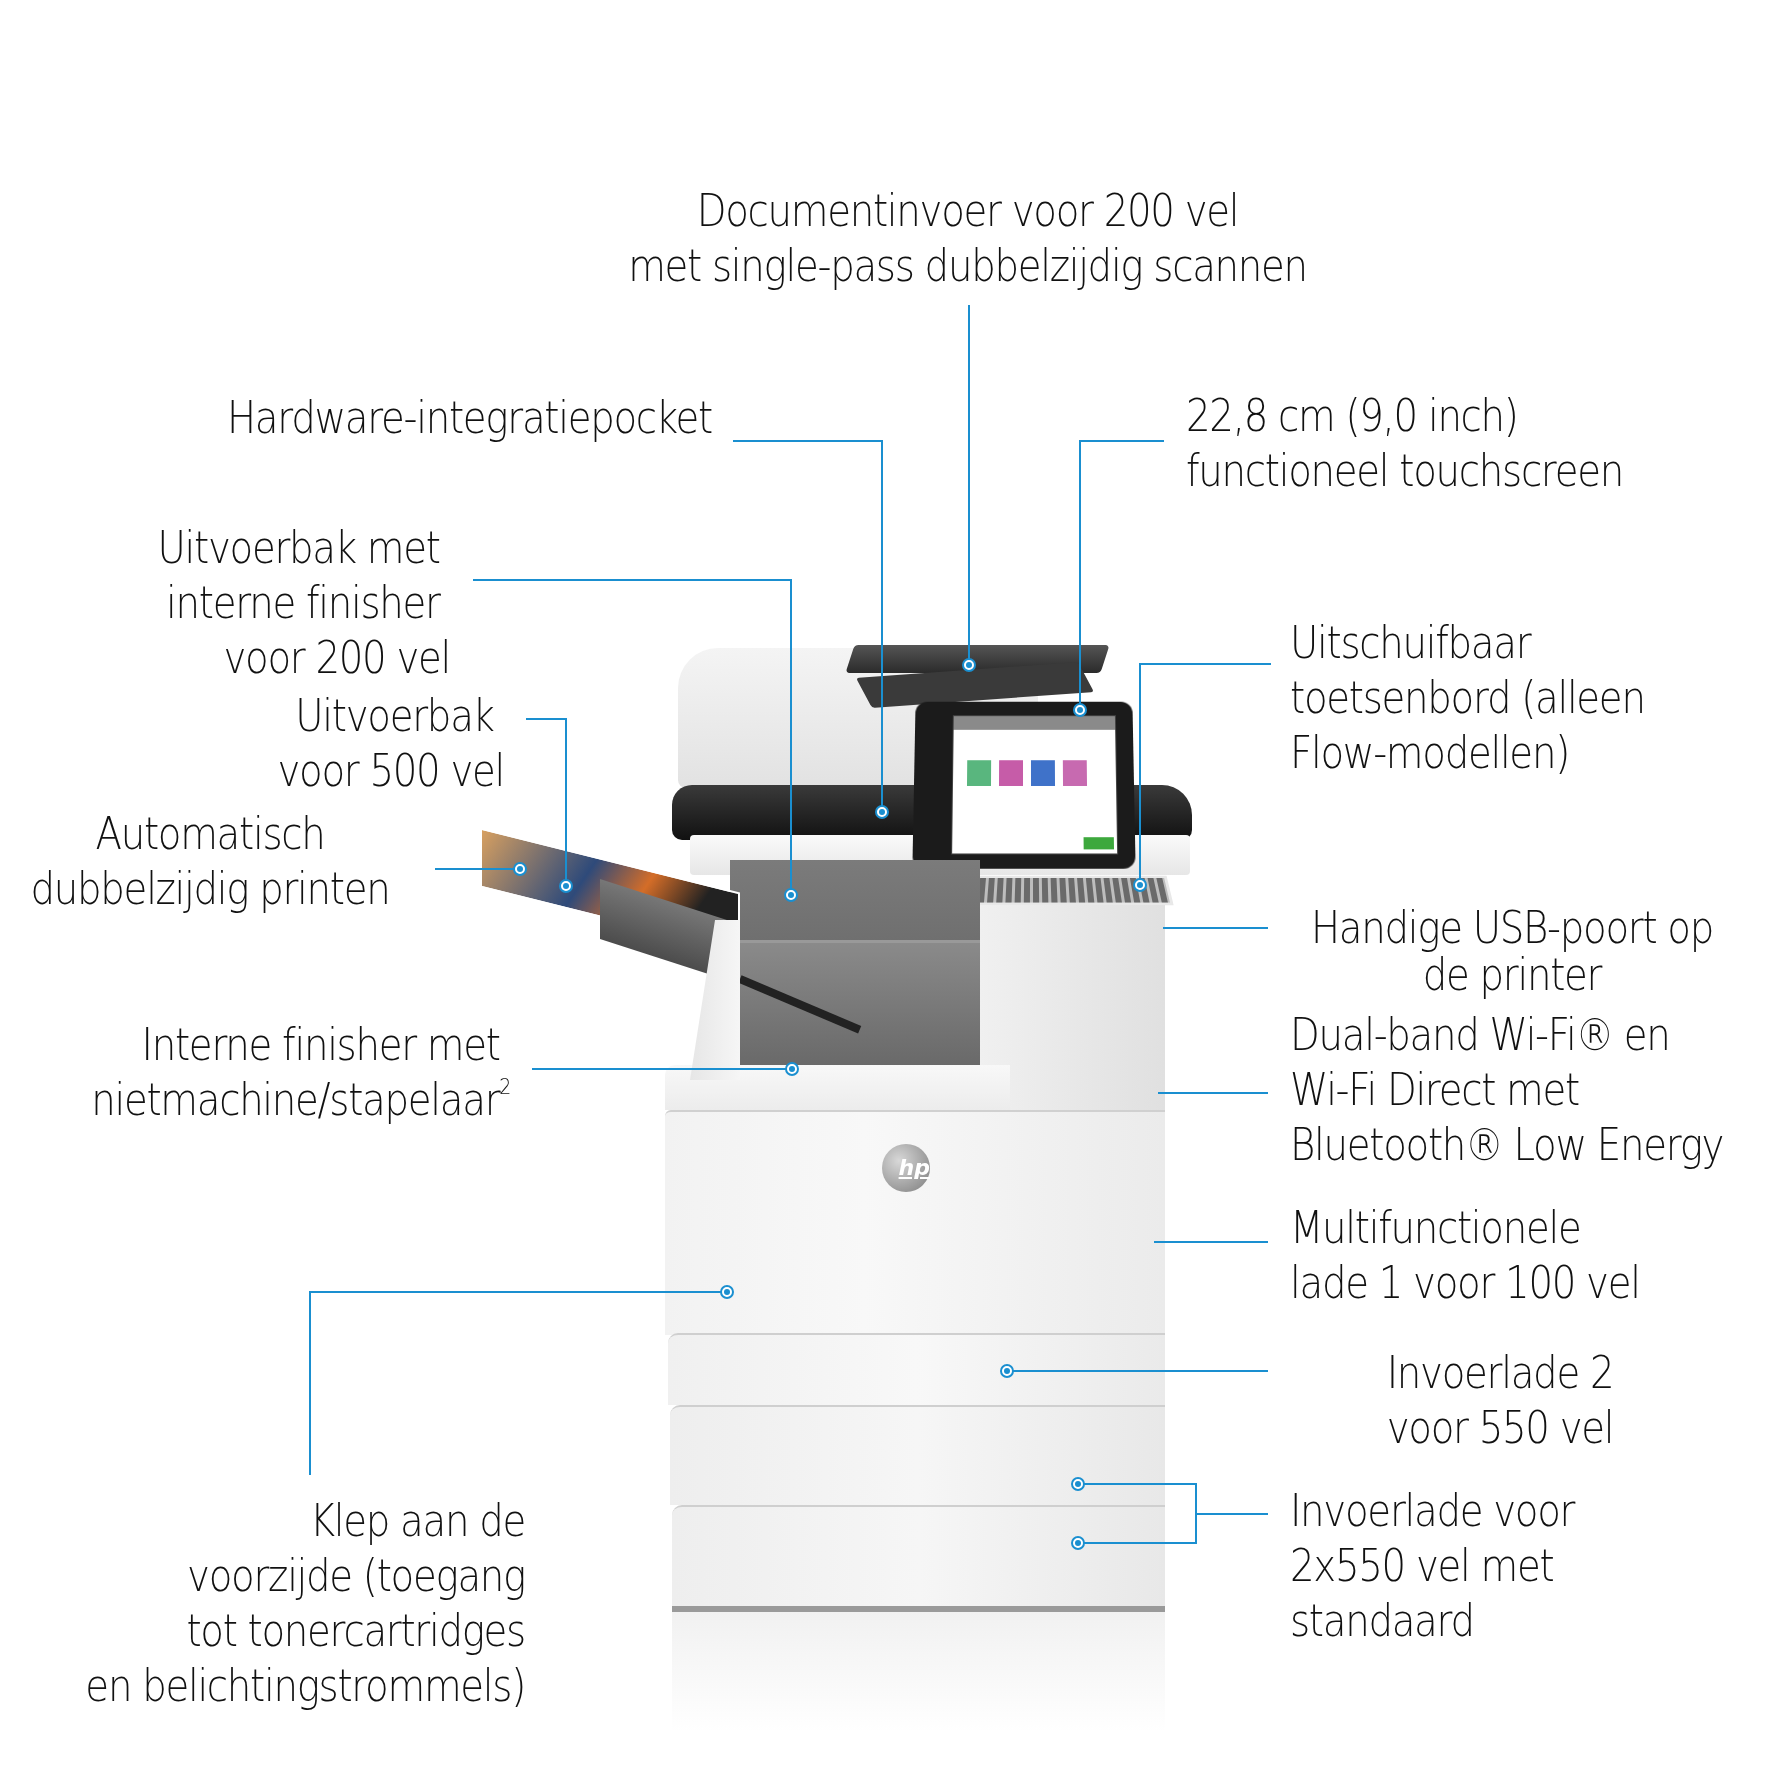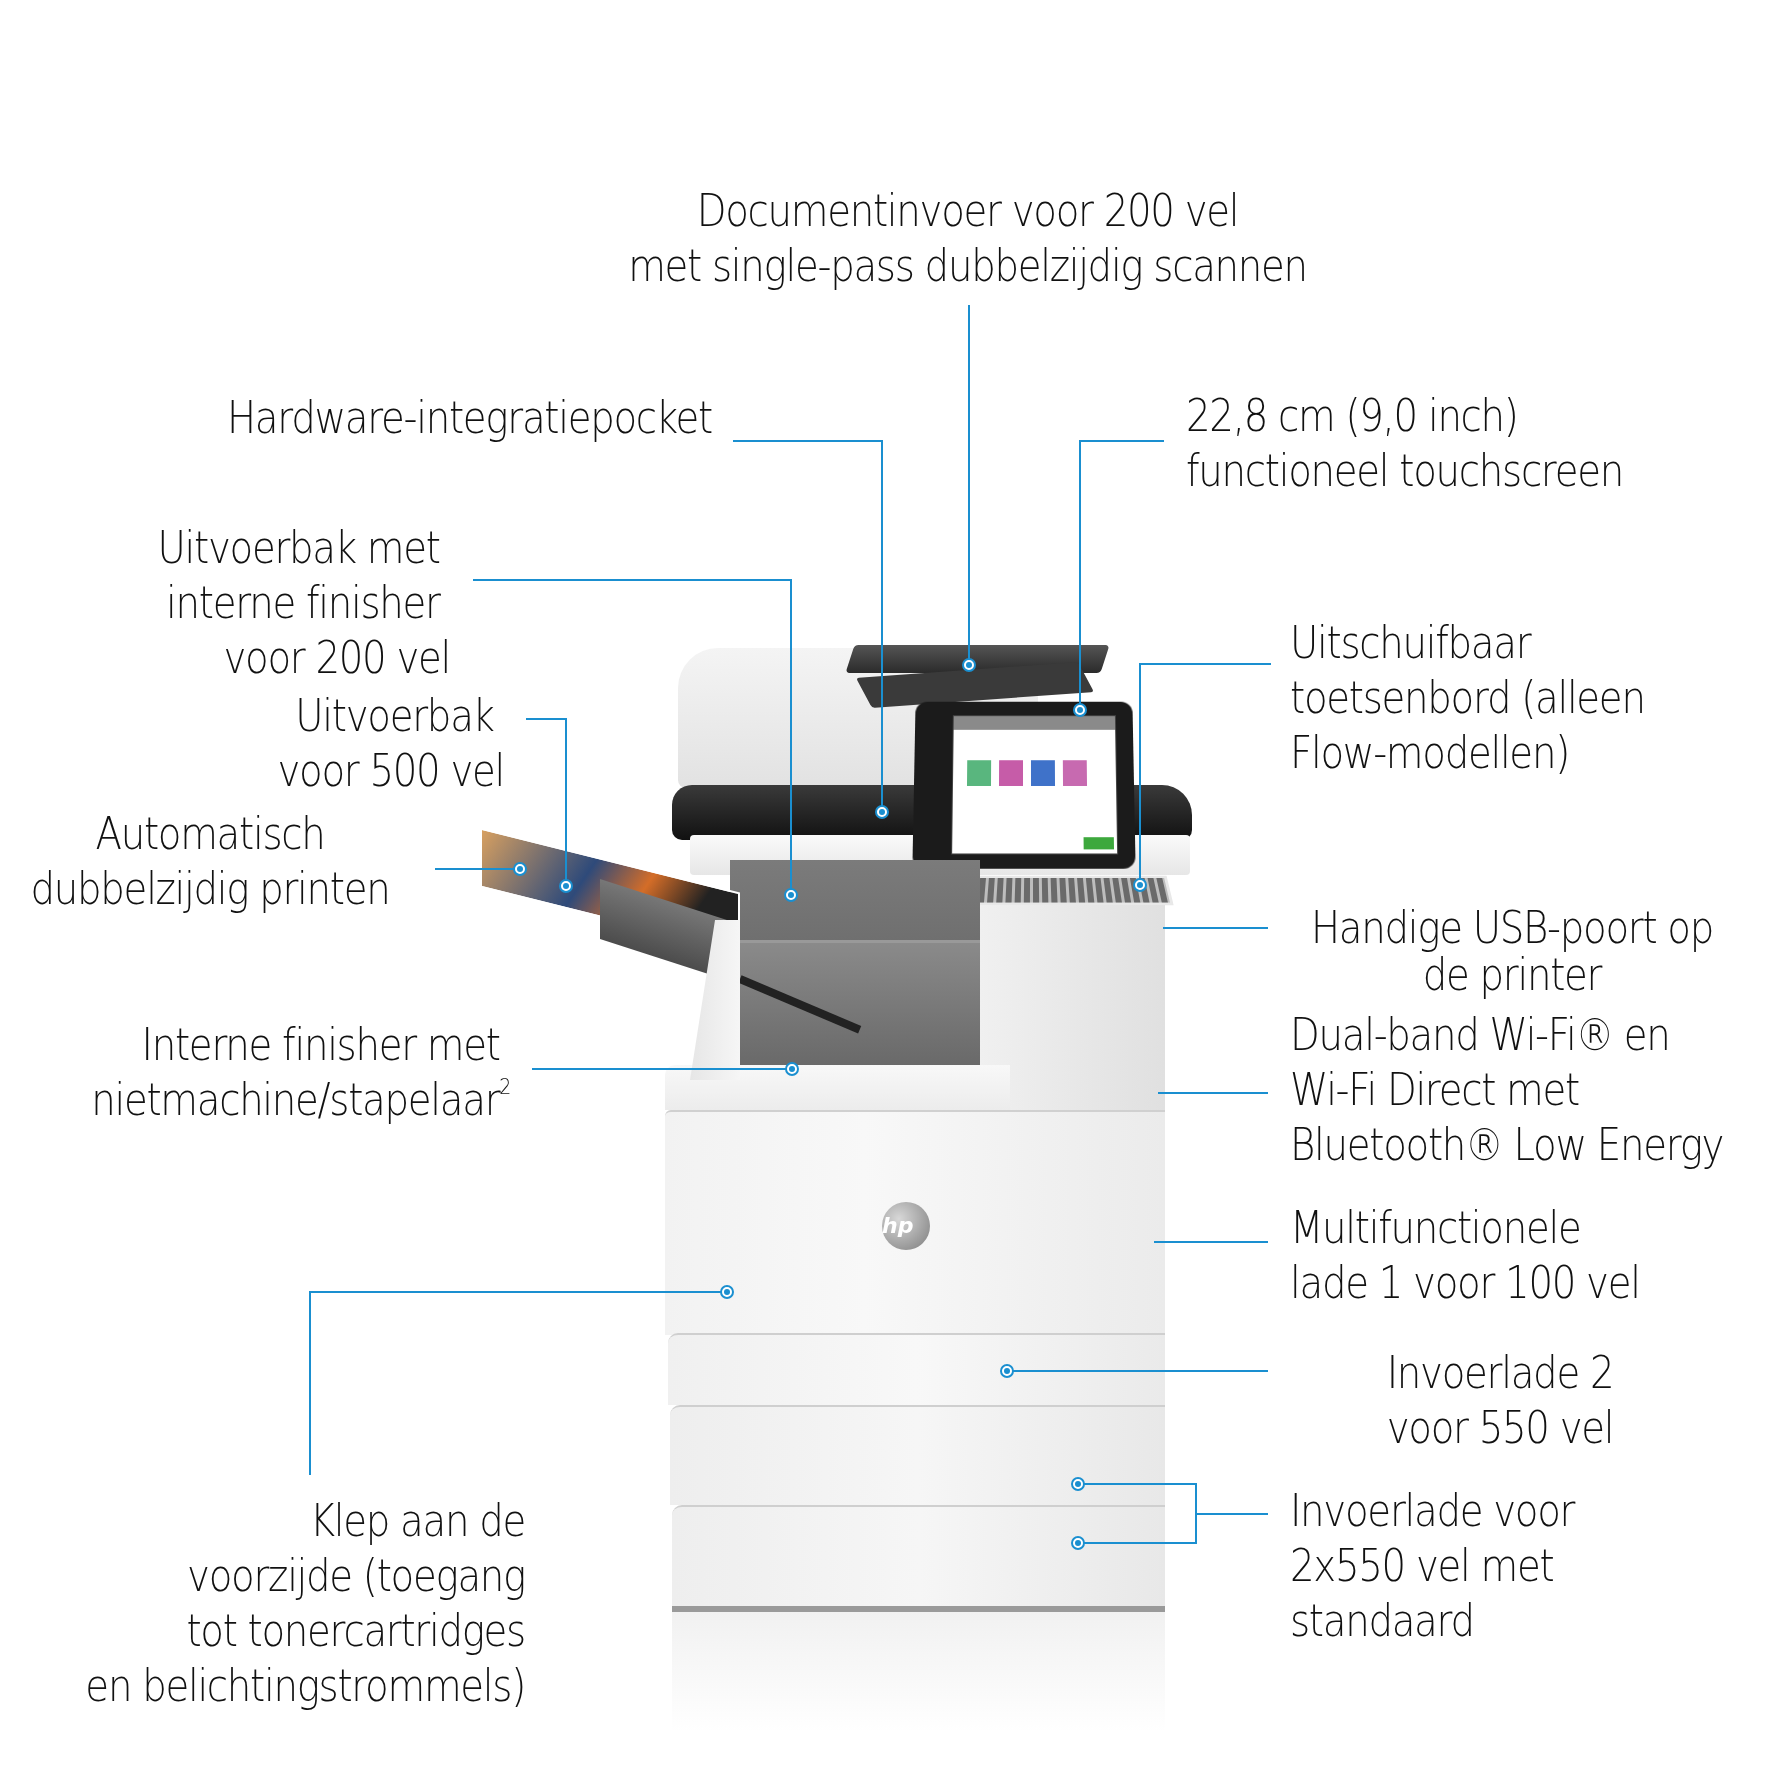--- a/index.html
+++ b/index.html
@@ -52,21 +52,21 @@
 
     <div class="part" style="left:480px;top:860px;width:260px;height:60px;background:linear-gradient(120deg,#d8a060,#2e4a7a 40%,#d46d28 60%,#222 80%);transform:skewY(14deg);border:2px solid #fff;"></div>
     <div class="part" style="left:600px;top:900px;width:130px;height:60px;background:linear-gradient(#777,#4c4c4c);transform:skewY(18deg);"></div>
 
     <div class="part" style="left:980px;top:905px;width:185px;height:208px;background:linear-gradient(90deg,#f0f0f0,#e0e0e0);"></div>
 
     <div class="part" style="left:665px;top:1065px;width:345px;height:45px;background:linear-gradient(#f8f8f8,#ececec);border-radius:10px 0 0 0;"></div>
     <div class="part" style="left:690px;top:920px;width:50px;height:160px;background:linear-gradient(90deg,#e6e6e6,#f6f6f6);clip-path:polygon(50% 0,100% 0,100% 100%,0 100%);"></div>
 
     <div class="part" style="left:665px;top:1110px;width:500px;height:225px;background:linear-gradient(90deg,#f2f2f2,#f8f8f8 40%,#ebebeb);border-top:2px solid #d0d0d0;border-radius:6px 0 0 0;"></div>
-    <div class="part" style="left:882px;top:1202px;width:48px;height:48px;border-radius:50%;background:radial-gradient(circle at 35% 35%,#d8d8d8,#7c7c7c);color:#fff;font:italic bold 22px/48px 'DejaVu Sans',sans-serif;text-align:left;">
+    <div class="part" style="left:882px;top:1144px;width:48px;height:48px;border-radius:50%;background:radial-gradient(circle at 35% 35%,#d8d8d8,#7c7c7c);color:#fff;font:italic bold 22px/48px 'DejaVu Sans',sans-serif;text-align:right;text-decoration:underline;">
       <span>hp</span>
     </div>
 
     <div class="part" style="left:668px;top:1333px;width:497px;height:72px;background:linear-gradient(90deg,#f0f0f0,#f8f8f8,#eaeaea);border-top:2px solid #cfcfcf;border-radius:10px 0 0 0;"></div>
 
     <div class="part" style="left:670px;top:1405px;width:495px;height:100px;background:linear-gradient(90deg,#eeeeee,#f6f6f6,#e8e8e8);border-top:2px solid #cfcfcf;border-radius:10px 0 0 0;"></div>
     <div class="part" style="left:672px;top:1505px;width:493px;height:103px;background:linear-gradient(90deg,#eeeeee,#f6f6f6,#e8e8e8);border-top:2px solid #cfcfcf;border-radius:10px 0 0 0;"></div>
     <div class="part" style="left:672px;top:1606px;width:493px;height:6px;background:#9a9a9a;"></div>
     <div class="part" style="left:672px;top:1612px;width:493px;height:120px;background:linear-gradient(#f1f1f1,#ffffff);"></div>
   </div>

